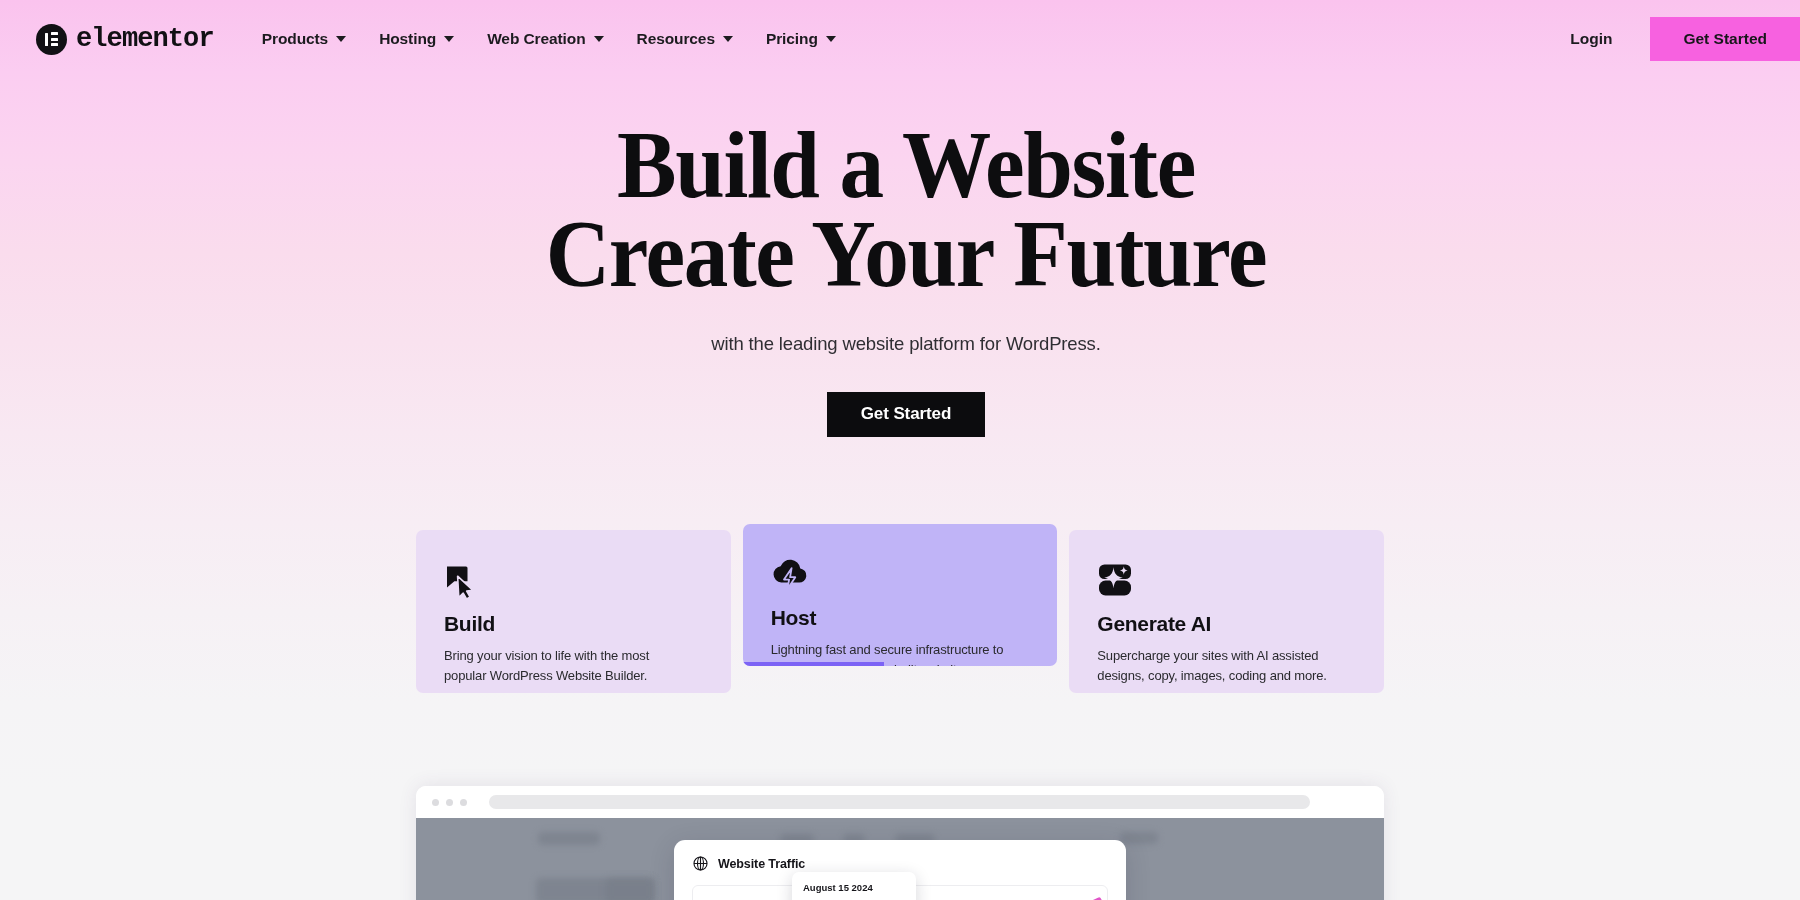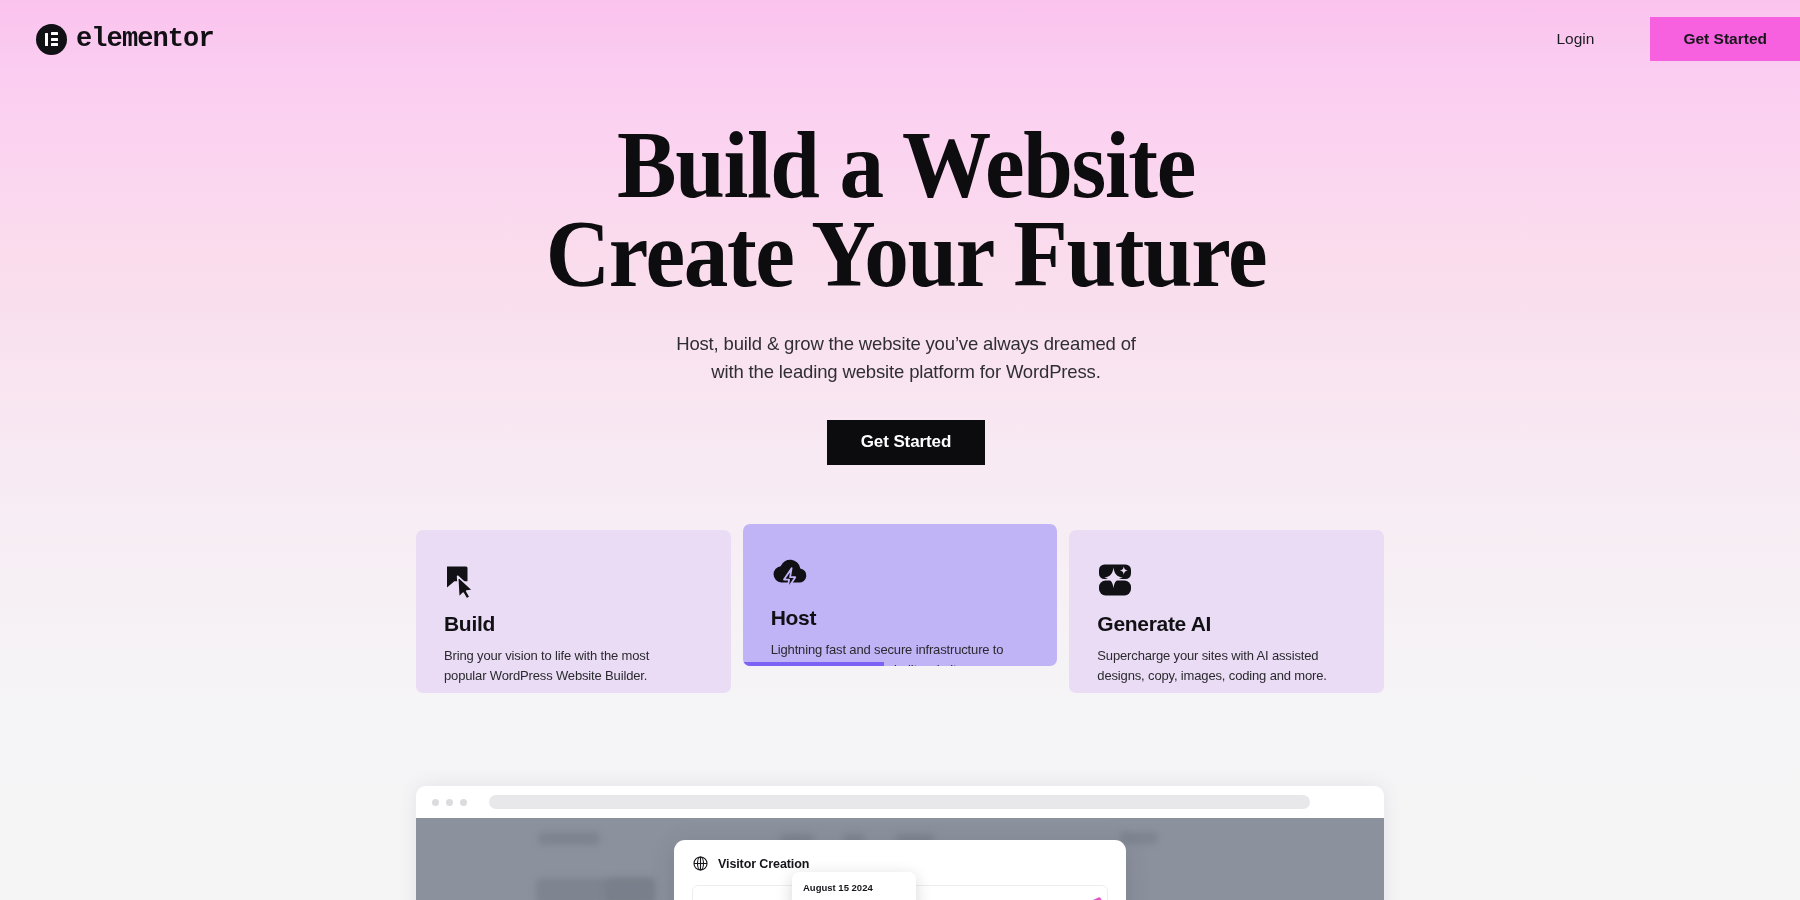--- a/index.html
+++ b/index.html
@@ -98,23 +98,23 @@
 
   .header-right {
     margin-left: auto;
     display: flex;
     align-items: center;
     height: 100%;
   }
   .login-link {
     font-size: 15.5px;
     color: #1c1b1f;
-    font-weight: 400;
+    font-weight: 700;
     cursor: pointer;
-    padding-right: 56px;
+    padding-right: 38px;
   }
   .btn-header-cta {
     background: #f761e0;
     color: #17161a;
     font-size: 15.5px;
     font-weight: 600;
     border: none;
     height: 44px;
     padding: 0 33px;
     cursor: pointer;
@@ -325,34 +325,55 @@
         <span class="bar-stack">
           <span class="bar-h"></span>
           <span class="bar-h"></span>
           <span class="bar-h"></span>
         </span>
       </span>
     </span>
     <span class="brand-name">elementor</span>
   </div>
 
+  <div class="nav">
+    <div class="nav-item">
+      <span>Products</span>
+      <span class="caret"></span>
+    </div>
+    <div class="nav-item">
+      <span>Hosting</span>
+      <span class="caret"></span>
+    </div>
+    <div class="nav-item">
+      <span>Web Creation</span>
+      <span class="caret"></span>
+    </div>
+    <div class="nav-item">
+      <span>Resources</span>
+      <span class="caret"></span>
+    </div>
+    <div class="nav-item">
+      <span>Pricing</span>
+      <span class="caret"></span>
+    </div>
+  </div>
 
   <div class="header-right">
     <span class="login-link">Login</span>
     <button class="btn-header-cta">Get Started</button>
   </div>
 </div>
 
 <div class="hero">
   <div class="hero-title">
     <div>Build a Website</div>
     <div>Create Your Future</div>
   </div>
   <div class="hero-sub">
-    <div>Host, build &amp; grow the website you’ve always dreamed of</div>
     <div>with the leading website platform for WordPress.</div>
   </div>
   <button class="btn-hero-cta">Get Started</button>
 </div>
 
 <div class="cards">
 
   <div class="card inactive">
     <div class="card-icon">
       <svg width="36" height="36" viewBox="0 0 36 36" fill="none">
@@ -413,21 +434,21 @@
     <div class="blur-block" style="left:120px; top:60px; width:118px; height:26px;"></div>
     <div class="blur-block" style="left:190px; top:60px; width:48px; height:26px;"></div>
 
     <div class="widget">
       <div class="widget-head">
         <svg class="globe" viewBox="0 0 24 24" fill="none">
           <circle cx="12" cy="12" r="9.2" stroke="#16151a" stroke-width="1.6"></circle>
           <ellipse cx="12" cy="12" rx="4.2" ry="9.2" stroke="#16151a" stroke-width="1.6"></ellipse>
           <path d="M2.8 12h18.4M12 2.8v18.4" stroke="#16151a" stroke-width="1.6"></path>
         </svg>
-        <span class="widget-title">Visitor Creation</span>
+        <span class="widget-title">Website Traffic</span>
       </div>
 
       <div class="chart-area">
         <svg class="trendline" viewBox="0 0 416 92" preserveAspectRatio="none">
           <path d="M250 88 L408 14" stroke="#e055c8" stroke-width="5" stroke-linecap="round" fill="none"></path>
         </svg>
       </div>
 
       <div class="tooltip">
         <div class="tt-date">August 15 2024</div>

